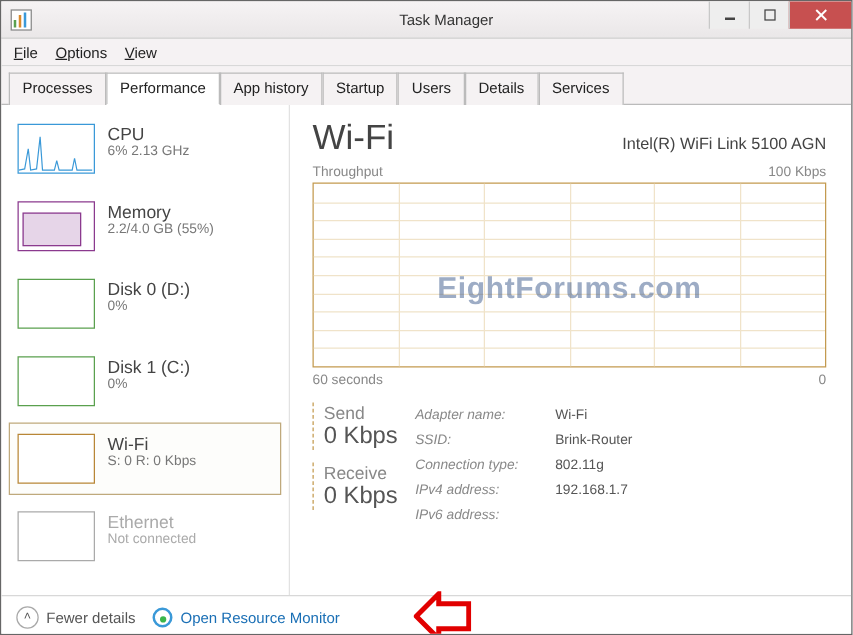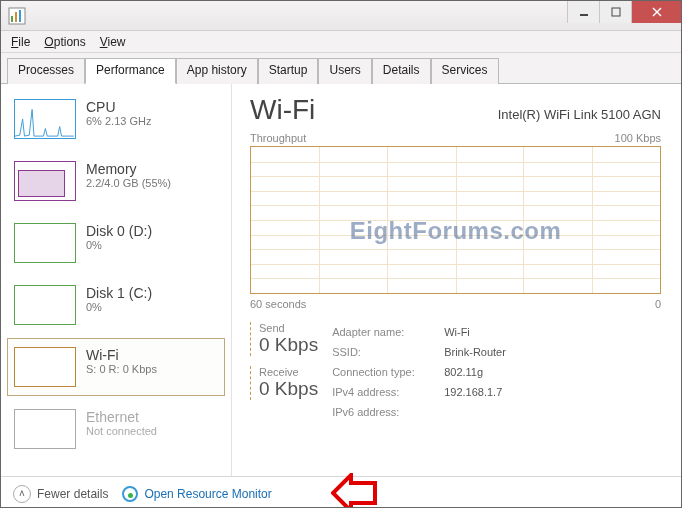--- a/index.html
+++ b/index.html
@@ -40,25 +40,25 @@
 .chart-top { display: flex; justify-content: space-between; font-size: 11px; color: #888; margin-top: 6px; text-align: right; }
 .chart { width: 100%; height: 148px; border: 1px solid #c39a4f; background: #fff; position: relative; margin-top: 2px; }
 .chart .grid-h { position:absolute; left:0; right:0; border-top:1px solid #f0e3c9; }
 .chart .grid-v { position:absolute; top:0; bottom:0; border-left:1px solid #f0e3c9; }
 .chart-bot { display:flex; justify-content: space-between; font-size: 11px; color: #888; margin-top: 4px; }
 .watermark { position:absolute; left:0; right:0; top:48%; text-align:center; font-size:24px; font-weight:700; color: rgba(60,90,140,0.5); letter-spacing:0.5px; }
 
 .stats { display:flex; gap: 14px; margin-top: 12px; }
 .stats-left { display:flex; flex-direction:column; gap:10px; }
 .stat-block { border-left: 1px dashed #c39a4f; padding-left: 8px; }
-.stat-block .lbl { font-size:11px; color:#888; }
+.stat-block .lbl { font-size:14px; color:#888; }
 .stat-block .val { font-size:19px; color:#555; }
 .stats-right { font-size:11px; line-height:20px; }
 .stats-right .row { display:flex; }
-.stats-right .k { width:112px; color:#888; }
+.stats-right .k { width:112px; color:#888;font-style:italic; }
 .stats-right .v { color:#555; }
 .signal { display:inline-flex; gap:2px; align-items:flex-end; height:12px; }
 .signal i { width:3px; background:#d98a2b; display:block; }
 .signal i.off { background:#ddd; }
 
 .footer { height: 34px; border-top: 1px solid #d8d8d8; background: #fff; display:flex; align-items:center; padding: 0 12px; gap: 14px; position: relative; }
 .link { color: #555; font-size:12px; display:flex; align-items:center; gap:6px; }
 .link.blue { color: #1a6fb5; }
 .circle-up { width:18px; height:18px; border:1px solid #aaa; border-radius:50%; display:flex; align-items:center; justify-content:center; font-size:10px; }
 .resmon-icon { width:16px; height:16px; border:2px solid #3a99d8; border-radius:50%; position:relative; }
@@ -70,20 +70,21 @@
 
 <div class="window">
 
   <div class="titlebar">
     <svg class="titlebar-icon" viewBox="0 0 20 20">
         <rect x="2" y="2" width="16" height="16" fill="#fff" stroke="#888"></rect>
         <rect x="4" y="10" width="2" height="6" fill="#5aa04e"></rect>
         <rect x="8" y="6" width="2" height="10" fill="#d98a2b"></rect>
         <rect x="12" y="4" width="2" height="12" fill="#3a99d8"></rect>
       </svg>
+    <div class="titlebar-title">Task Manager</div>
     <div class="win-btns">
       <div class="win-btn">
           <svg width="10" height="10">
             <line x1="1" y1="8" x2="9" y2="8" stroke="#444" stroke-width="2"></line>
           </svg>
         </div>
       <div class="win-btn">
           <svg width="10" height="10">
             <rect x="1" y="1" width="8" height="8" fill="none" stroke="#444"></rect>
           </svg>

